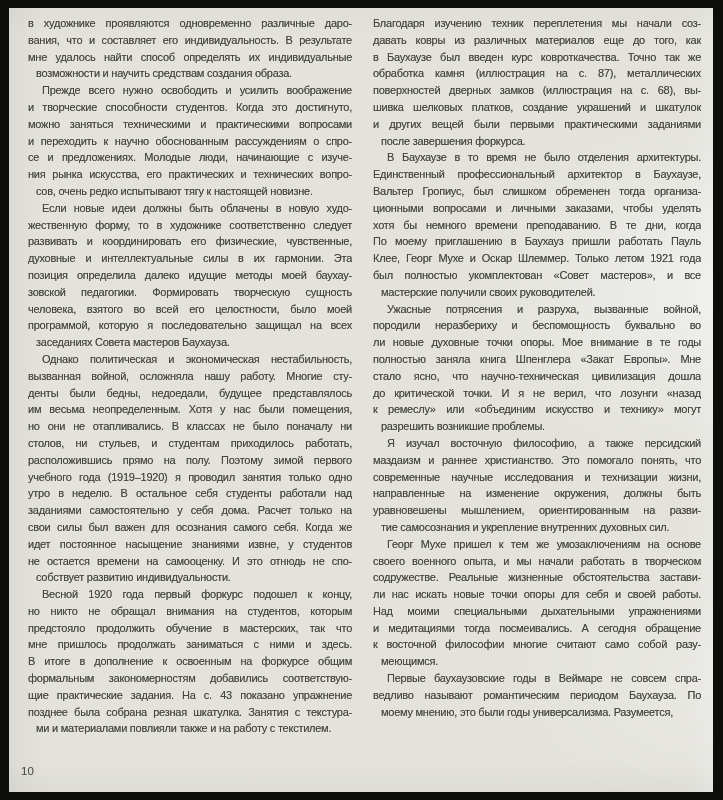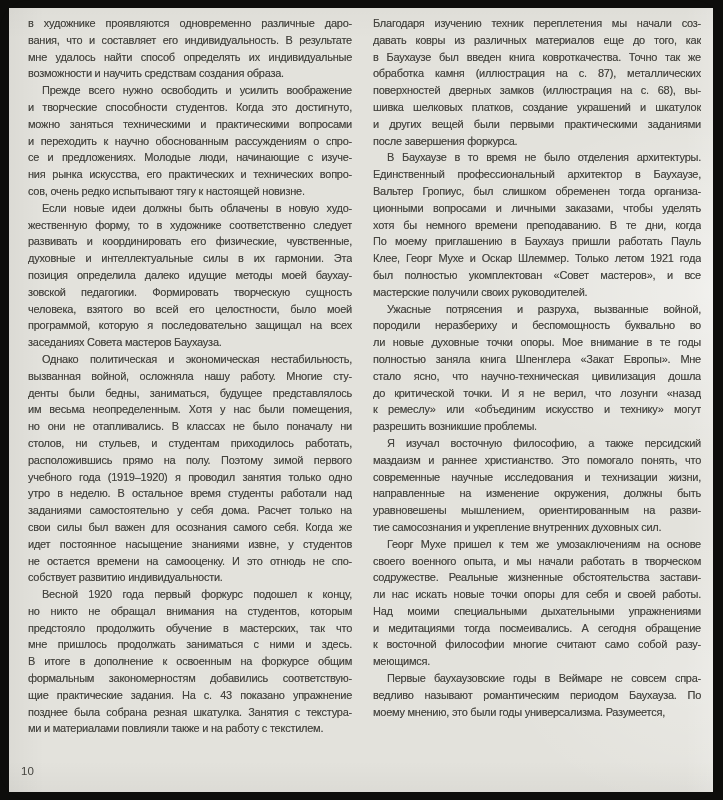--- a/index.html
+++ b/index.html
@@ -37,21 +37,21 @@
     text-shadow: 0 0 0.5px rgba(70,70,64,0.55);
   }
   .col-left  { left: 19px;  width: 324px; }
   .col-right { left: 364px; width: 328px; }
   .para { margin: 0; padding: 0; }
   .line {
     white-space: nowrap;
     text-align: justify;
     text-align-last: justify;
   }
-  .line.end { text-align-last: left; }
+  .line.end { text-align-last: left; margin-left: 8px; }
   .para.indent .line:first-child { text-indent: 14px; }
   .pagenum {
     position: absolute;
     left: 12px; top: 757px;
     font-size: 11.5px;
     letter-spacing: 0.2px;
     color: var(--text-color, #45443f);
   }
 </style>
 </head>
@@ -82,27 +82,27 @@
           <div class="line">духовные и интеллектуальные силы в их гармонии. Эта</div>
           <div class="line">позиция определила далеко идущие методы моей баухау-</div>
           <div class="line">зовской педагогики. Формировать творческую сущность</div>
           <div class="line">человека, взятого во всей его целостности, было моей</div>
           <div class="line">программой, которую я последовательно защищал на всех</div>
           <div class="line end">заседаниях Совета мастеров Баухауза.</div>
         </div>
         <div class="para indent">
           <div class="line">Однако политическая и экономическая нестабильность,</div>
           <div class="line">вызванная войной, осложняла нашу работу. Многие сту-</div>
-          <div class="line">денты были бедны, заниматься, будущее представлялось</div>
+          <div class="line">денты были бедны, недоедали, будущее представлялось</div>
           <div class="line">им весьма неопределенным. Хотя у нас были помещения,</div>
           <div class="line">но они не отапливались. В классах не было поначалу ни</div>
           <div class="line">столов, ни стульев, и студентам приходилось работать,</div>
           <div class="line">расположившись прямо на полу. Поэтому зимой первого</div>
           <div class="line">учебного года (1919–1920) я проводил занятия только одно</div>
-          <div class="line">утро в неделю. В остальное время студенты работали над</div>
+          <div class="line">утро в неделю. В остальное себя студенты работали над</div>
           <div class="line">заданиями самостоятельно у себя дома. Расчет только на</div>
           <div class="line">свои силы был важен для осознания самого себя. Когда же</div>
           <div class="line">идет постоянное насыщение знаниями извне, у студентов</div>
           <div class="line">не остается времени на самооценку. И это отнюдь не спо-</div>
           <div class="line end">собствует развитию индивидуальности.</div>
         </div>
         <div class="para indent">
           <div class="line">Весной 1920 года первый форкурс подошел к концу,</div>
           <div class="line">но никто не обращал внимания на студентов, которым</div>
           <div class="line">предстояло продолжить обучение в мастерских, так что</div>
@@ -111,21 +111,21 @@
           <div class="line">формальным закономерностям добавились соответствую-</div>
           <div class="line">щие практические задания. На с. 43 показано упражнение</div>
           <div class="line">позднее была собрана резная шкатулка. Занятия с текстура-</div>
           <div class="line end">ми и материалами повлияли также и на работу с текстилем.</div>
         </div>
       </div>
     <div class="col col-right">
         <div class="para">
           <div class="line">Благодаря изучению техник переплетения мы начали соз-</div>
           <div class="line">давать ковры из различных материалов еще до того, как</div>
-          <div class="line">в Баухаузе был введен книга ковроткачества. Точно так же</div>
+          <div class="line">в Баухаузе был введен курс ковроткачества. Точно так же</div>
           <div class="line">обработка камня (иллюстрация на с. 87), металлических</div>
           <div class="line">поверхностей дверных замков (иллюстрация на с. 68), вы-</div>
           <div class="line">шивка шелковых платков, создание украшений и шкатулок</div>
           <div class="line">и других вещей были первыми практическими заданиями</div>
           <div class="line end">после завершения форкурса.</div>
         </div>
         <div class="para indent">
           <div class="line">В Баухаузе в то время не было отделения архитектуры.</div>
           <div class="line">Единственный профессиональный архитектор в Баухаузе,</div>
           <div class="line">Вальтер Гропиус, был слишком обременен тогда организа-</div>

